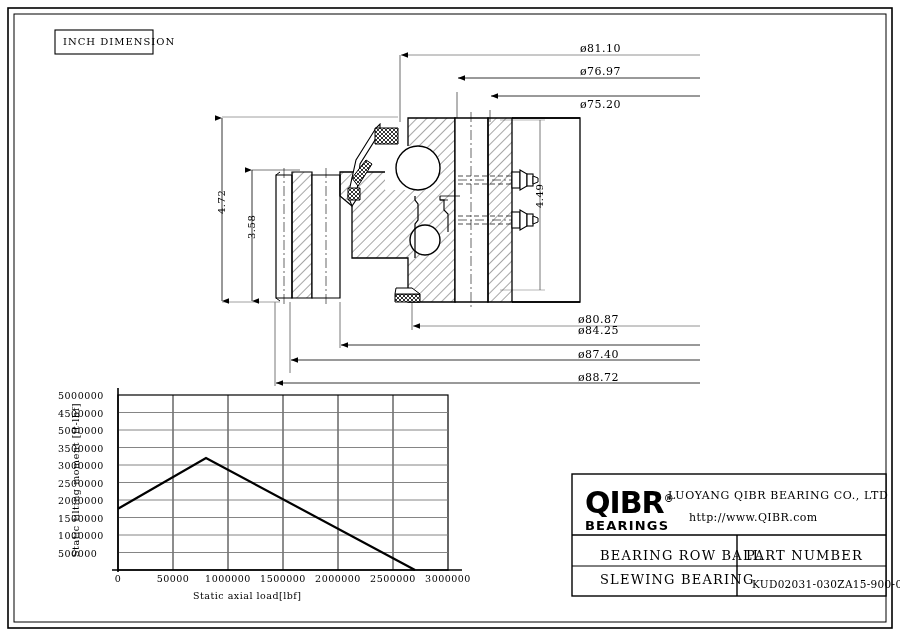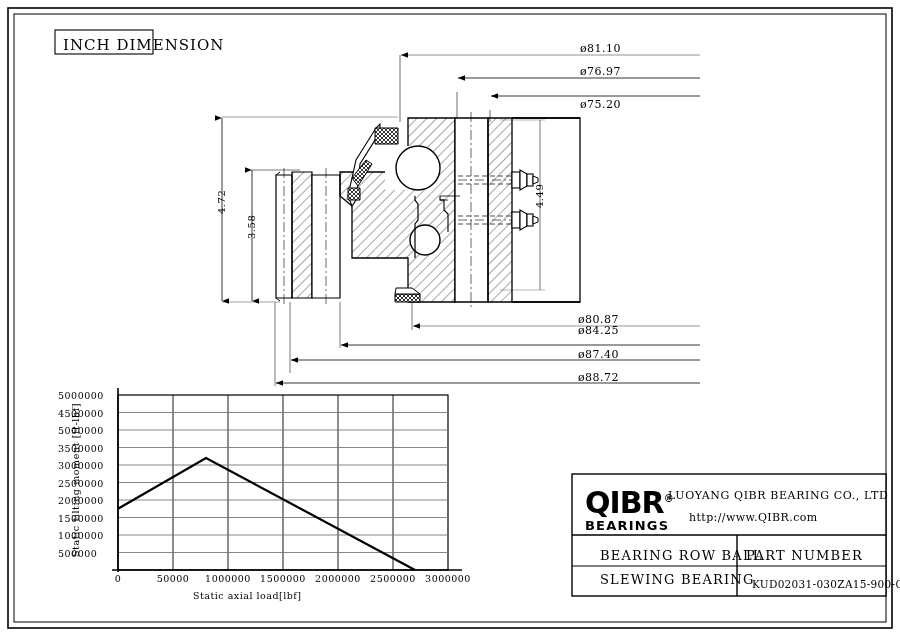--- a/index.html
+++ b/index.html
@@ -26,21 +26,21 @@
     position: absolute;
     font-family: "DejaVu Serif", "Liberation Serif", serif;
     color: #000000;
     white-space: nowrap;
     letter-spacing: 0.5px;
   }
   .dim-label {
     font-size: 11px;
   }
   .inch-dim {
-    font-size: 15px;
+    font-size: 10px;
     letter-spacing: 1px;
   }
   .vert-label {
     font-size: 10px;
     transform-origin: 0 0;
     transform: rotate(-90deg);
   }
   .chart-ytick {
     font-size: 9.5px;
     text-align: left;

